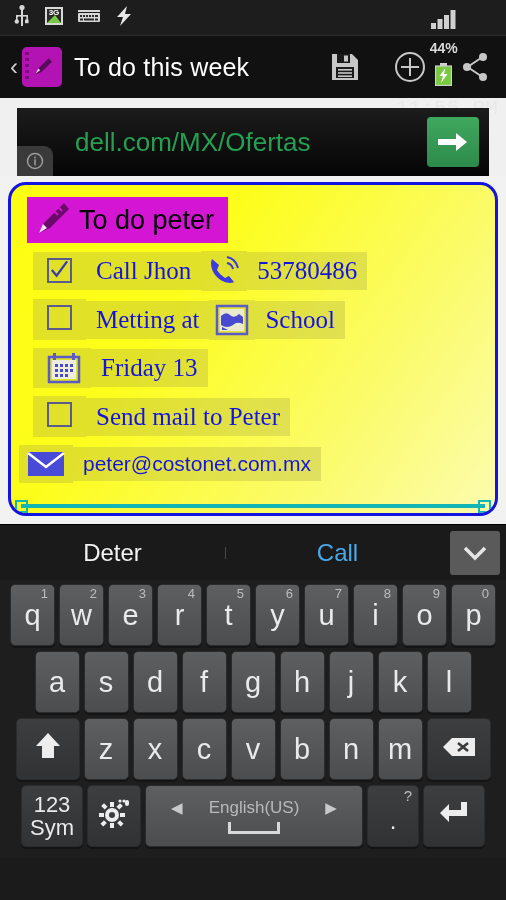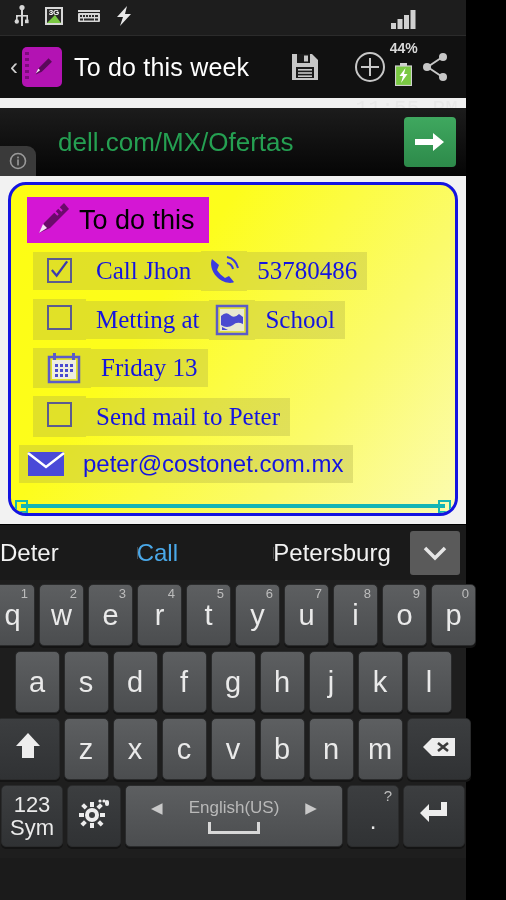--- a/index.html
+++ b/index.html
@@ -2,21 +2,21 @@
 <html><head>
 <meta charset="utf-8">
 <style>
   * { box-sizing: border-box; margin: 0; padding: 0; }
   html, body {
     width: 506px; height: 900px;
     background: #000;
     font-family: "Liberation Sans", sans-serif;
     overflow: hidden;
   }
-  #app { position: relative; width: 466px; height: 900px; background: #1b1b1b; }
+  #app { position: relative; width: 506px; height: 900px; background: #1b1b1b; }
 
   
   .statusbar {
     height: 36px; background: #1d1d1d;
     display: flex; align-items: center;
     padding: 0 8px 0 14px;
     border-bottom: 1px solid #2b2b2b;
   }
   .sb-left { display: flex; align-items: center; gap: 14px; }
   .sb-right { margin-left: auto; display: flex; align-items: center; gap: 7px; flex-direction: column; }
@@ -102,30 +102,30 @@
   .title-text { color: #000; font-size: 27px; padding-left: 8px; }
 
   .row { margin-left: 22px; margin-top: 8px; font-family: Liberation Serif, serif; }
   .cbx {
     width: 25px; height: 25px; border: 2px solid #5b5b8e;
     display: inline-flex; align-items: center; justify-content: center;
     background: transparent; flex: none;
   }
   .cbx-pad { padding: 6px 14px 6px 14px; }
   .txt { color: #1414e0; font-size: 25px; padding: 5px 10px; }
-  .txt.small { font-size: 24px; }
+  .txt.small { font-size: 21px; }
   .icon-pad { padding: 4px 6px; display: flex; align-items: center; }
 
   
   .suggbar {
     height: 56px; background: #1a1a1a; display: flex; align-items: center;
     border-top: 1px solid #000;
   }
   .sugg {
-    flex: 1; text-align: left; color: #f2f2f2; font-size: 24px;
+    flex: 1; text-align: center; color: #f2f2f2; font-size: 24px;
     position: relative; cursor: pointer;
   }
   .sugg.active { color: #4aa8e8; }
   .sugg + .sugg:before {
     content: ""; position: absolute; left: 0; top: 8px; bottom: 8px;
     width: 1px; background: #4a4a4a;
   }
   .sugg-more {
     width: 50px; height: 44px; margin-right: 6px; background: #5a5a5a;
     border-radius: 3px; display: flex; align-items: center; justify-content: center;
@@ -336,21 +336,21 @@
 
       <div class="line title-row">
         <div class="title-chip">
           <span>
             <svg width="40" height="36" viewBox="0 0 40 36">
               <path d="M33 3 L13 23 L8 33 L19 28 L38 9 Z" fill="#6b0a6b"></path>
               <path d="M8 33 L12 24 L16 28 Z" fill="#f7e2f7"></path>
               <path d="M26 6 L31 11 M22 10 L27 15" stroke="#d416d4" stroke-width="2"></path>
             </svg>
           </span>
-          <span class="title-text">To do this</span>
+          <span class="title-text">To do peter</span>
         </div>
       </div>
 
       <div class="line row">
         <span class="hl cbx-pad">
           <span class="cbx">
             <svg width="22" height="20" viewBox="0 0 22 20">
               <path d="M3 10 L8 16 L19 1" stroke="#3b3bb0" stroke-width="2.4" fill="none"></path>
             </svg>
           </span>
@@ -424,21 +424,20 @@
         <span class="hl txt small">peter@costonet.com.mx</span>
       </div>
 
       <div class="note-selbar"></div>
     </div>
   </div>
 
   <div class="suggbar">
     <div class="sugg">Deter</div>
     <div class="sugg active">Call</div>
-    <div class="sugg">Petersburg</div>
     <div class="sugg-more">
       <svg width="26" height="16" viewBox="0 0 26 16">
         <path d="M3 3 L13 13 L23 3" stroke="#e6e6e6" stroke-width="3.5" fill="none"></path>
       </svg>
     </div>
   </div>
 
   <div class="kb">
 
     <div class="kbrow row1">

